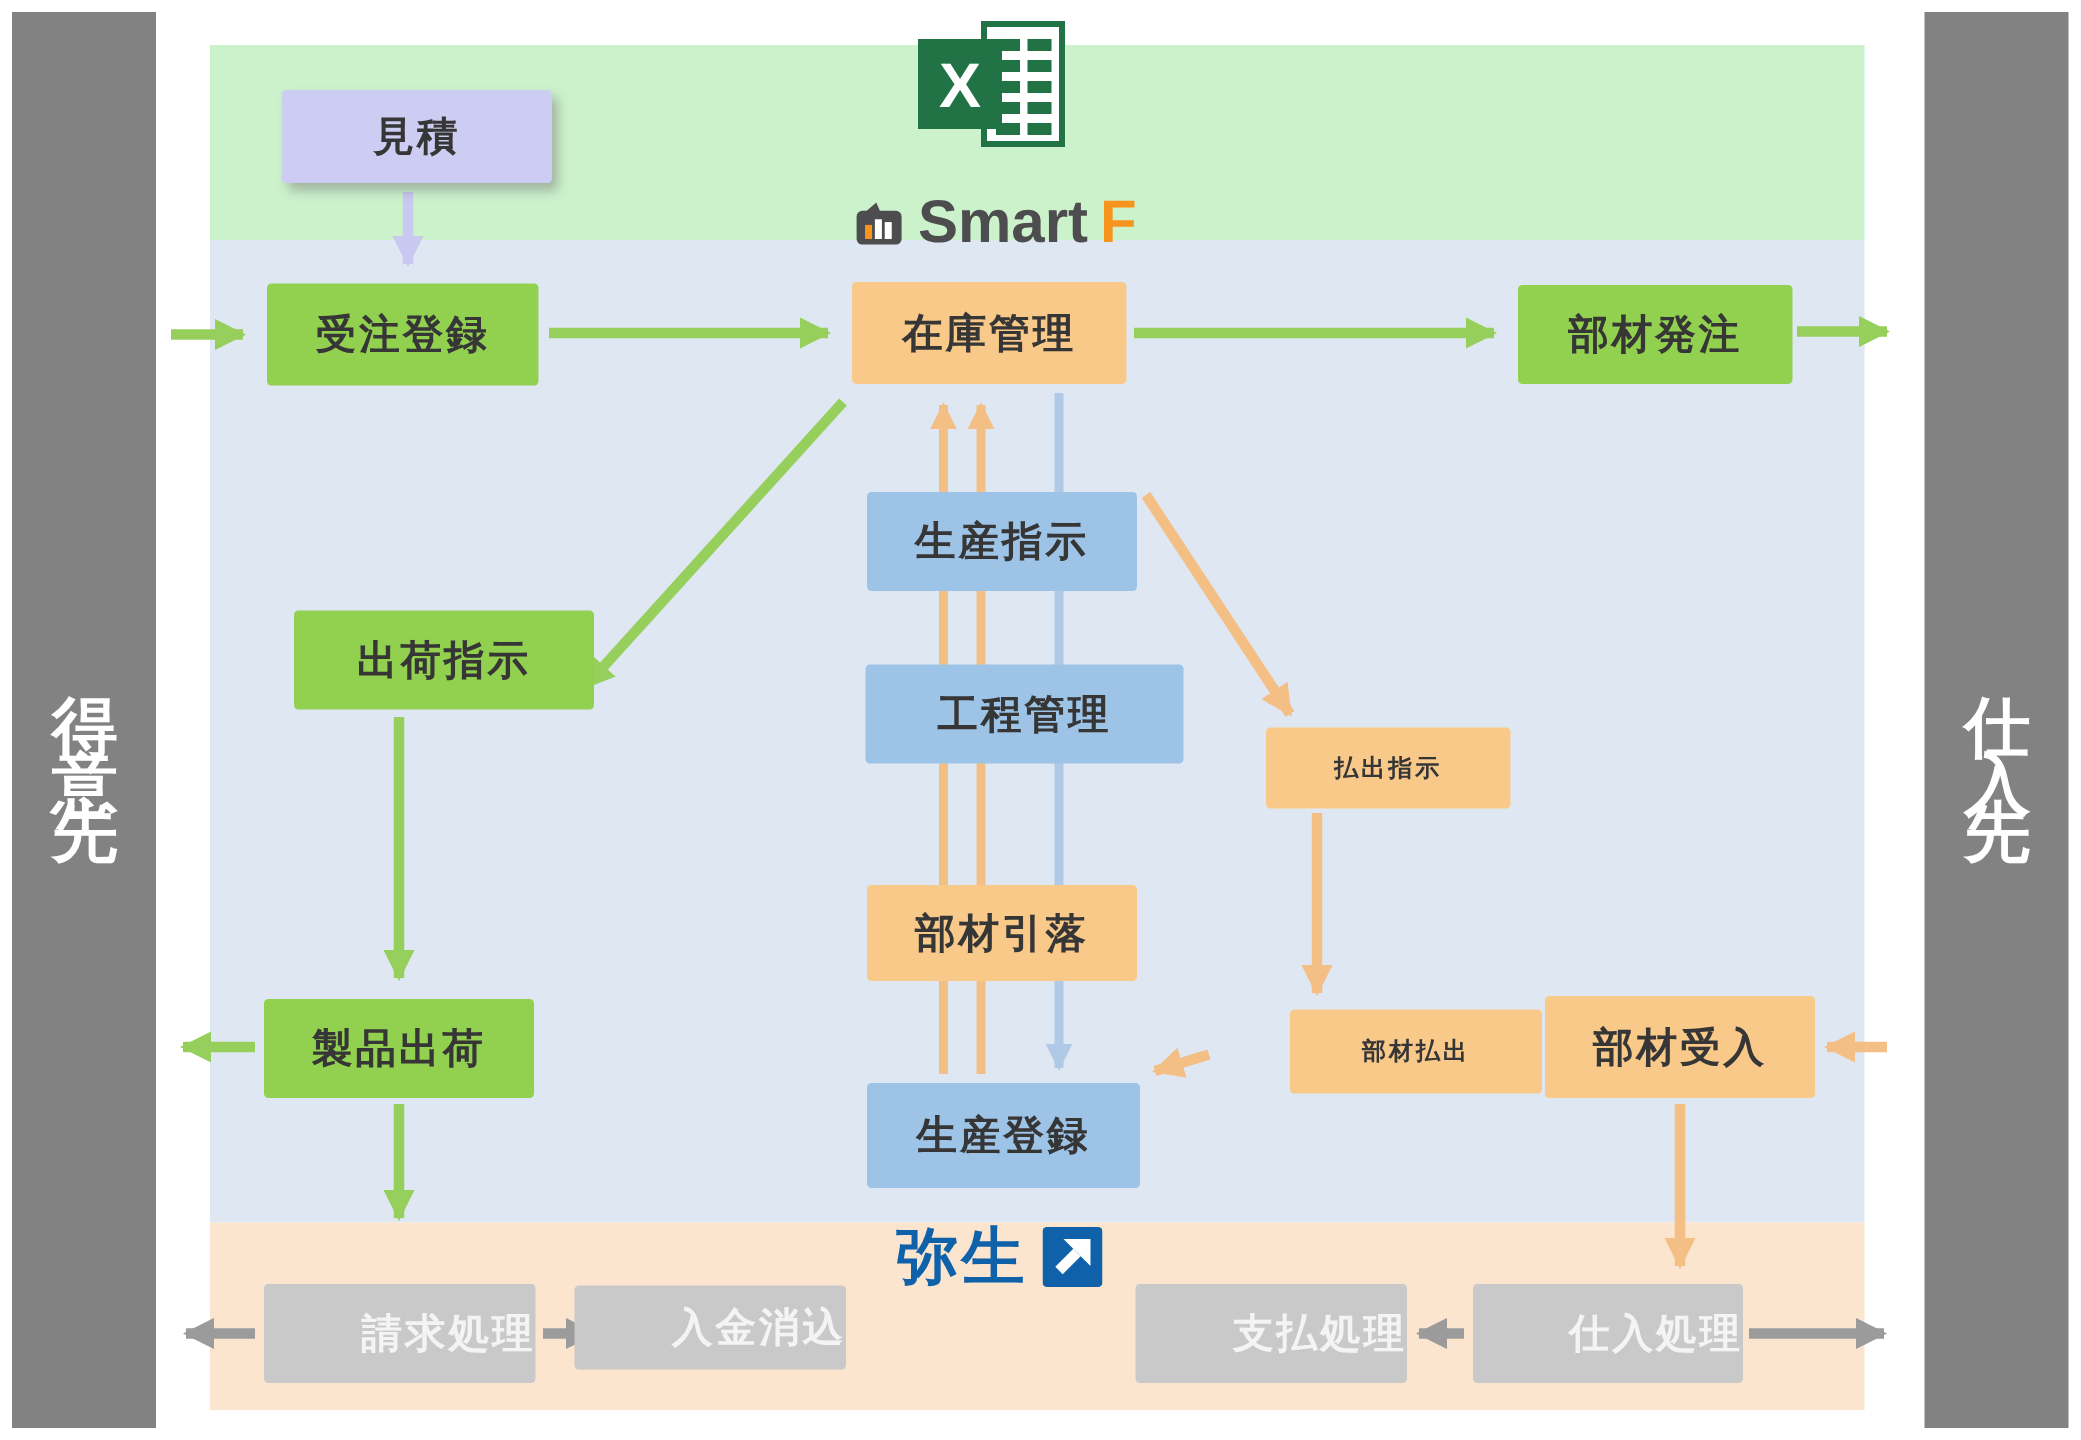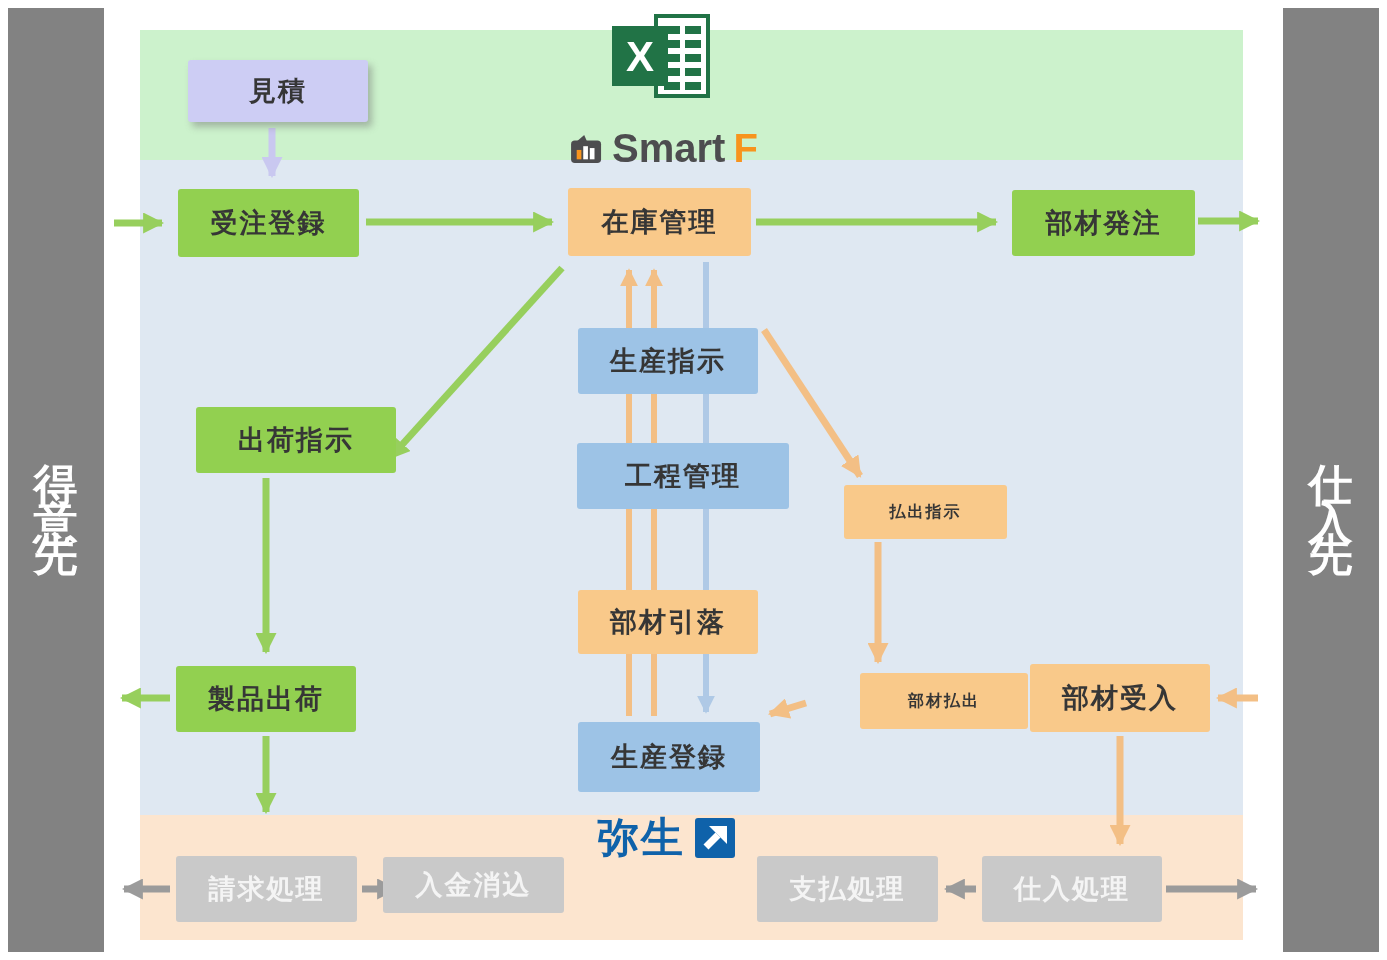--- a/index.html
+++ b/index.html
@@ -32,21 +32,21 @@
   #mgr path { fill:var(--arrow-gray,#9b9b9b); }
 
   .node { position:absolute; z-index:3; display:flex; align-items:center;
     justify-content:center; font-weight:bold; font-size:27px; color:#363636;
     border-radius:3px; letter-spacing:2px;font-family:Liberation Mono, monospace; }
   .n-green  { background:var(--green-box,#92d050); }
   .n-orange { background:var(--orange-box,#f9c98a); }
   .n-blue   { background:var(--blue-box,#9dc3e6); }
   .n-lav    { background:var(--lavender-box,#cdcdf4);
               box-shadow:4px 5px 7px rgba(110,110,110,.45); }
-  .n-gray   { background:var(--gray-box,#c9c9c9); color:#f4f4f4; }
+  .n-gray   { background:var(--gray-box,#c9c9c9); color:#f4f4f4;justify-content:flex-end; }
   .small    { font-size:16px;margin-left:48px; }
 
   .logo { position:absolute; z-index:3; display:flex; align-items:center; }
   .excel-logo  { left:612px; top:12px; }
   .smartf-logo { left:570px; top:126px; gap:8px;text-align:right; }
   .smartf-text   { font-size:40px; font-weight:bold; color:var(--smartf-dark,#4d4d4f); }
   .smartf-accent { font-size:40px; font-weight:bold; color:var(--smartf-orange,#f7941d); }
   .yayoi-logo  { left:597px; top:810px; gap:10px; }
   .yayoi-text  { font-size:42px; font-weight:bold; color:var(--yayoi-blue,#0f62aa); letter-spacing:2px; }
 </style>

